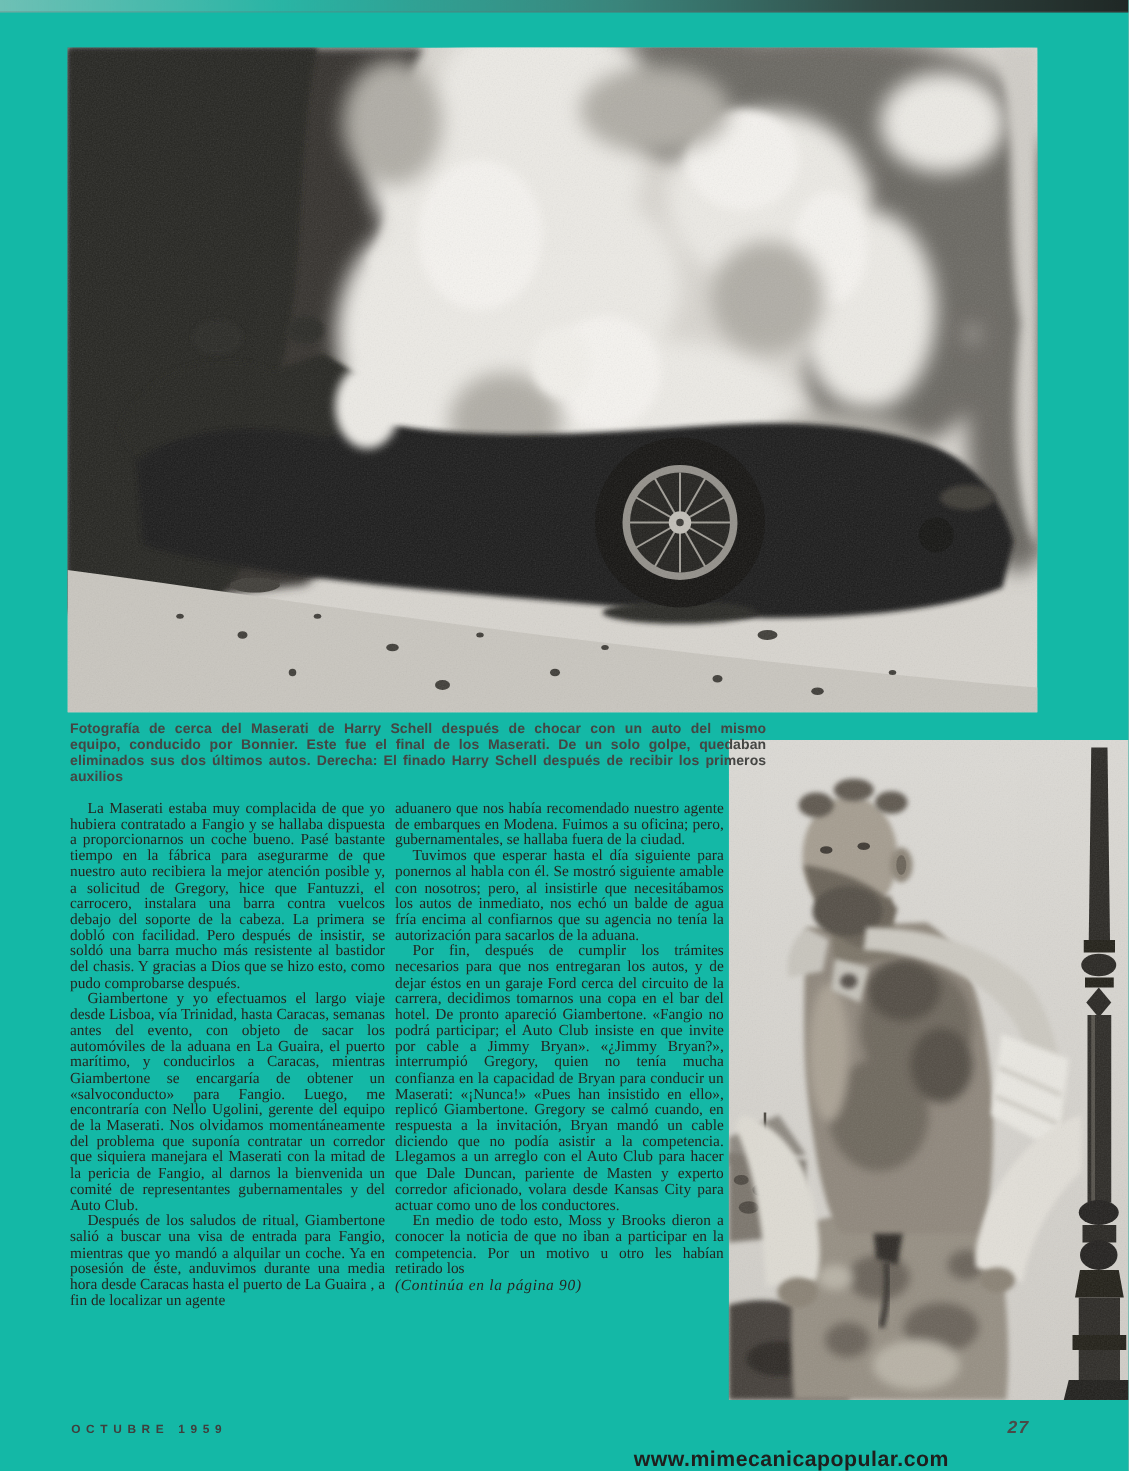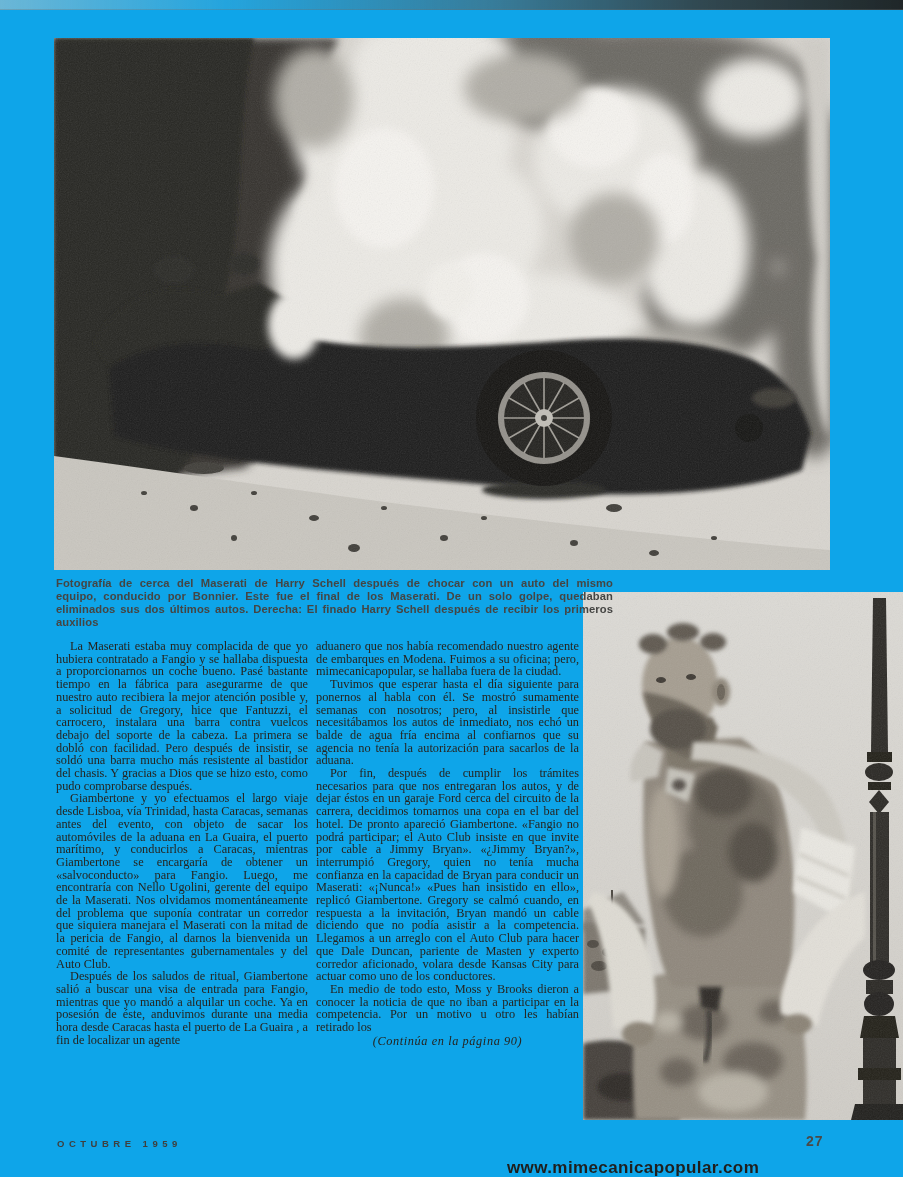--- a/index.html
+++ b/index.html
@@ -1,18 +1,18 @@
 <!DOCTYPE html>
 <html><head>
 <meta charset="utf-8">
 <style>
   html,body{margin:0;padding:0;background:#b9b8b5;}
   .page{
     position:relative;width:903px;height:1177px;margin:0 auto;
-    background:#0ea5e9;overflow:hidden;
+    background:#14b8a6;overflow:hidden;
     font-family:"Liberation Serif",serif;
   }
   .scan-edge-top{
     position:absolute;left:0;top:0;width:903px;height:9px;z-index:5;
     background:linear-gradient(to right,
       rgba(200,200,196,.5) 0%,rgba(160,160,156,.15) 25%,
       rgba(90,90,88,.55) 55%,rgba(55,55,53,.85) 78%,rgba(32,32,30,.95) 100%);
     border-bottom:1px solid rgba(110,110,108,.30);
   }
   figure{margin:0;padding:0;}
@@ -29,36 +29,36 @@
   .col{
     position:absolute;top:640px;z-index:2;
     font-size:12.3px;line-height:12.7px;color:#26241f;
     text-align:justify;
   }
   .col p{margin:0;text-indent:14px;}
   .col-left{left:56px;width:252px;}
   .col-mid{left:316px;width:263px;}
   .col-mid p.no-indent{text-indent:0;}
   .col p.continuation{
-    text-indent:0;text-align:center;font-style:italic;margin-top:1px;letter-spacing:.6px;
+    text-indent:0;text-align:left;font-style:italic;margin-top:1px;letter-spacing:.6px;
   }
   .footer-issue{
     position:absolute;left:57px;top:1138px;z-index:3;
     font-family:"Liberation Sans",sans-serif;font-weight:bold;
     font-size:9.5px;letter-spacing:4.5px;color:#3f3f3d;
   }
   .footer-site{
     position:absolute;left:507px;top:1130px;z-index:3;
     font-family:"Liberation Sans",sans-serif;font-weight:bold;
     font-size:17px;letter-spacing:.4px;color:#1f1f1d;margin-top:28px;
   }
   .footer-page{
     position:absolute;left:806px;top:1133px;z-index:3;
     font-family:"Liberation Sans",sans-serif;font-weight:bold;
-    font-size:14px;letter-spacing:1px;color:#4a4a48;
+    font-size:14px;letter-spacing:1px;color:#4a4a48;font-style:italic;
   }
 </style>
 </head>
 <body>
 
 <div class="page">
 
   <div class="scan-edge-top"></div>
 
   <figure class="photo-top" role="img" aria-label="Maserati de Harry Schell envuelto en llamas después del choque">
@@ -276,22 +276,22 @@
 
   <p class="photo-caption">Fotografía de cerca del Maserati de Harry Schell después de chocar con un auto del mismo equipo, conducido por Bonnier. Este fue el final de los Maserati. De un solo golpe, quedaban eliminados sus dos últimos autos. Derecha: El finado Harry Schell después de recibir los primeros auxilios</p>
 
   <div class="col col-left">
     <p>La Maserati estaba muy complacida de que yo hubiera contratado a Fangio y se hallaba dispuesta a proporcionarnos un coche bueno. Pasé bastante tiempo en la fábrica para asegurarme de que nuestro auto recibiera la mejor atención posible y, a solicitud de Gregory, hice que Fantuzzi, el carrocero, instalara una barra contra vuelcos debajo del soporte de la cabeza. La primera se dobló con facilidad. Pero después de insistir, se soldó una barra mucho más resistente al bastidor del chasis. Y gracias a Dios que se hizo esto, como pudo comprobarse después.</p>
     <p>Giambertone y yo efectuamos el largo viaje desde Lisboa, vía Trinidad, hasta Caracas, semanas antes del evento, con objeto de sacar los automóviles de la aduana en La Guaira, el puerto marítimo, y conducirlos a Caracas, mientras Giambertone se encargaría de obtener un «salvoconducto» para Fangio. Luego, me encontraría con Nello Ugolini, gerente del equipo de la Maserati. Nos olvidamos momentáneamente del problema que suponía contratar un corredor que siquiera manejara el Maserati con la mitad de la pericia de Fangio, al darnos la bienvenida un comité de representantes gubernamentales y del Auto Club.</p>
     <p>Después de los saludos de ritual, Giambertone salió a buscar una visa de entrada para Fangio, mientras que yo mandó a alquilar un coche. Ya en posesión de éste, anduvimos durante una media hora desde Caracas hasta el puerto de La Guaira , a fin de localizar un agente</p>
   </div>
 
   <div class="col col-mid">
-    <p class="no-indent">aduanero que nos había recomendado nuestro agente de embarques en Modena. Fuimos a su oficina; pero, mimecanicapopular, se hallaba fuera de la ciudad.</p>
-    <p>Tuvimos que esperar hasta el día siguiente para ponernos al habla con él. Se mostró sumamente semanas con nosotros; pero, al insistirle que necesitábamos los autos de inmediato, nos echó un balde de agua fría encima al confiarnos que su agencia no tenía la autorización para sacarlos de la aduana.</p>
+    <p class="no-indent">aduanero que nos había recomendado nuestro agente de embarques en Modena. Fuimos a su oficina; pero, gubernamentales, se hallaba fuera de la ciudad.</p>
+    <p>Tuvimos que esperar hasta el día siguiente para ponernos al habla con él. Se mostró siguiente amable con nosotros; pero, al insistirle que necesitábamos los autos de inmediato, nos echó un balde de agua fría encima al confiarnos que su agencia no tenía la autorización para sacarlos de la aduana.</p>
     <p>Por fin, después de cumplir los trámites necesarios para que nos entregaran los autos, y de dejar éstos en un garaje Ford cerca del circuito de la carrera, decidimos tomarnos una copa en el bar del hotel. De pronto apareció Giambertone. «Fangio no podrá participar; el Auto Club insiste en que invite por cable a Jimmy Bryan». «¿Jimmy Bryan?», interrumpió Gregory, quien no tenía mucha confianza en la capacidad de Bryan para conducir un Maserati: «¡Nunca!» «Pues han insistido en ello», replicó Giambertone. Gregory se calmó cuando, en respuesta a la invitación, Bryan mandó un cable diciendo que no podía asistir a la competencia. Llegamos a un arreglo con el Auto Club para hacer que Dale Duncan, pariente de Masten y experto corredor aficionado, volara desde Kansas City para actuar como uno de los conductores.</p>
     <p>En medio de todo esto, Moss y Brooks dieron a conocer la noticia de que no iban a participar en la competencia. Por un motivo u otro les habían retirado los</p>
     <p class="continuation">(Continúa en la página 90)</p>
   </div>
 
   <div class="footer-issue">OCTUBRE 1959</div>
   <div class="footer-site">www.mimecanicapopular.com</div>
   <div class="footer-page">27</div>
 
 </div>

